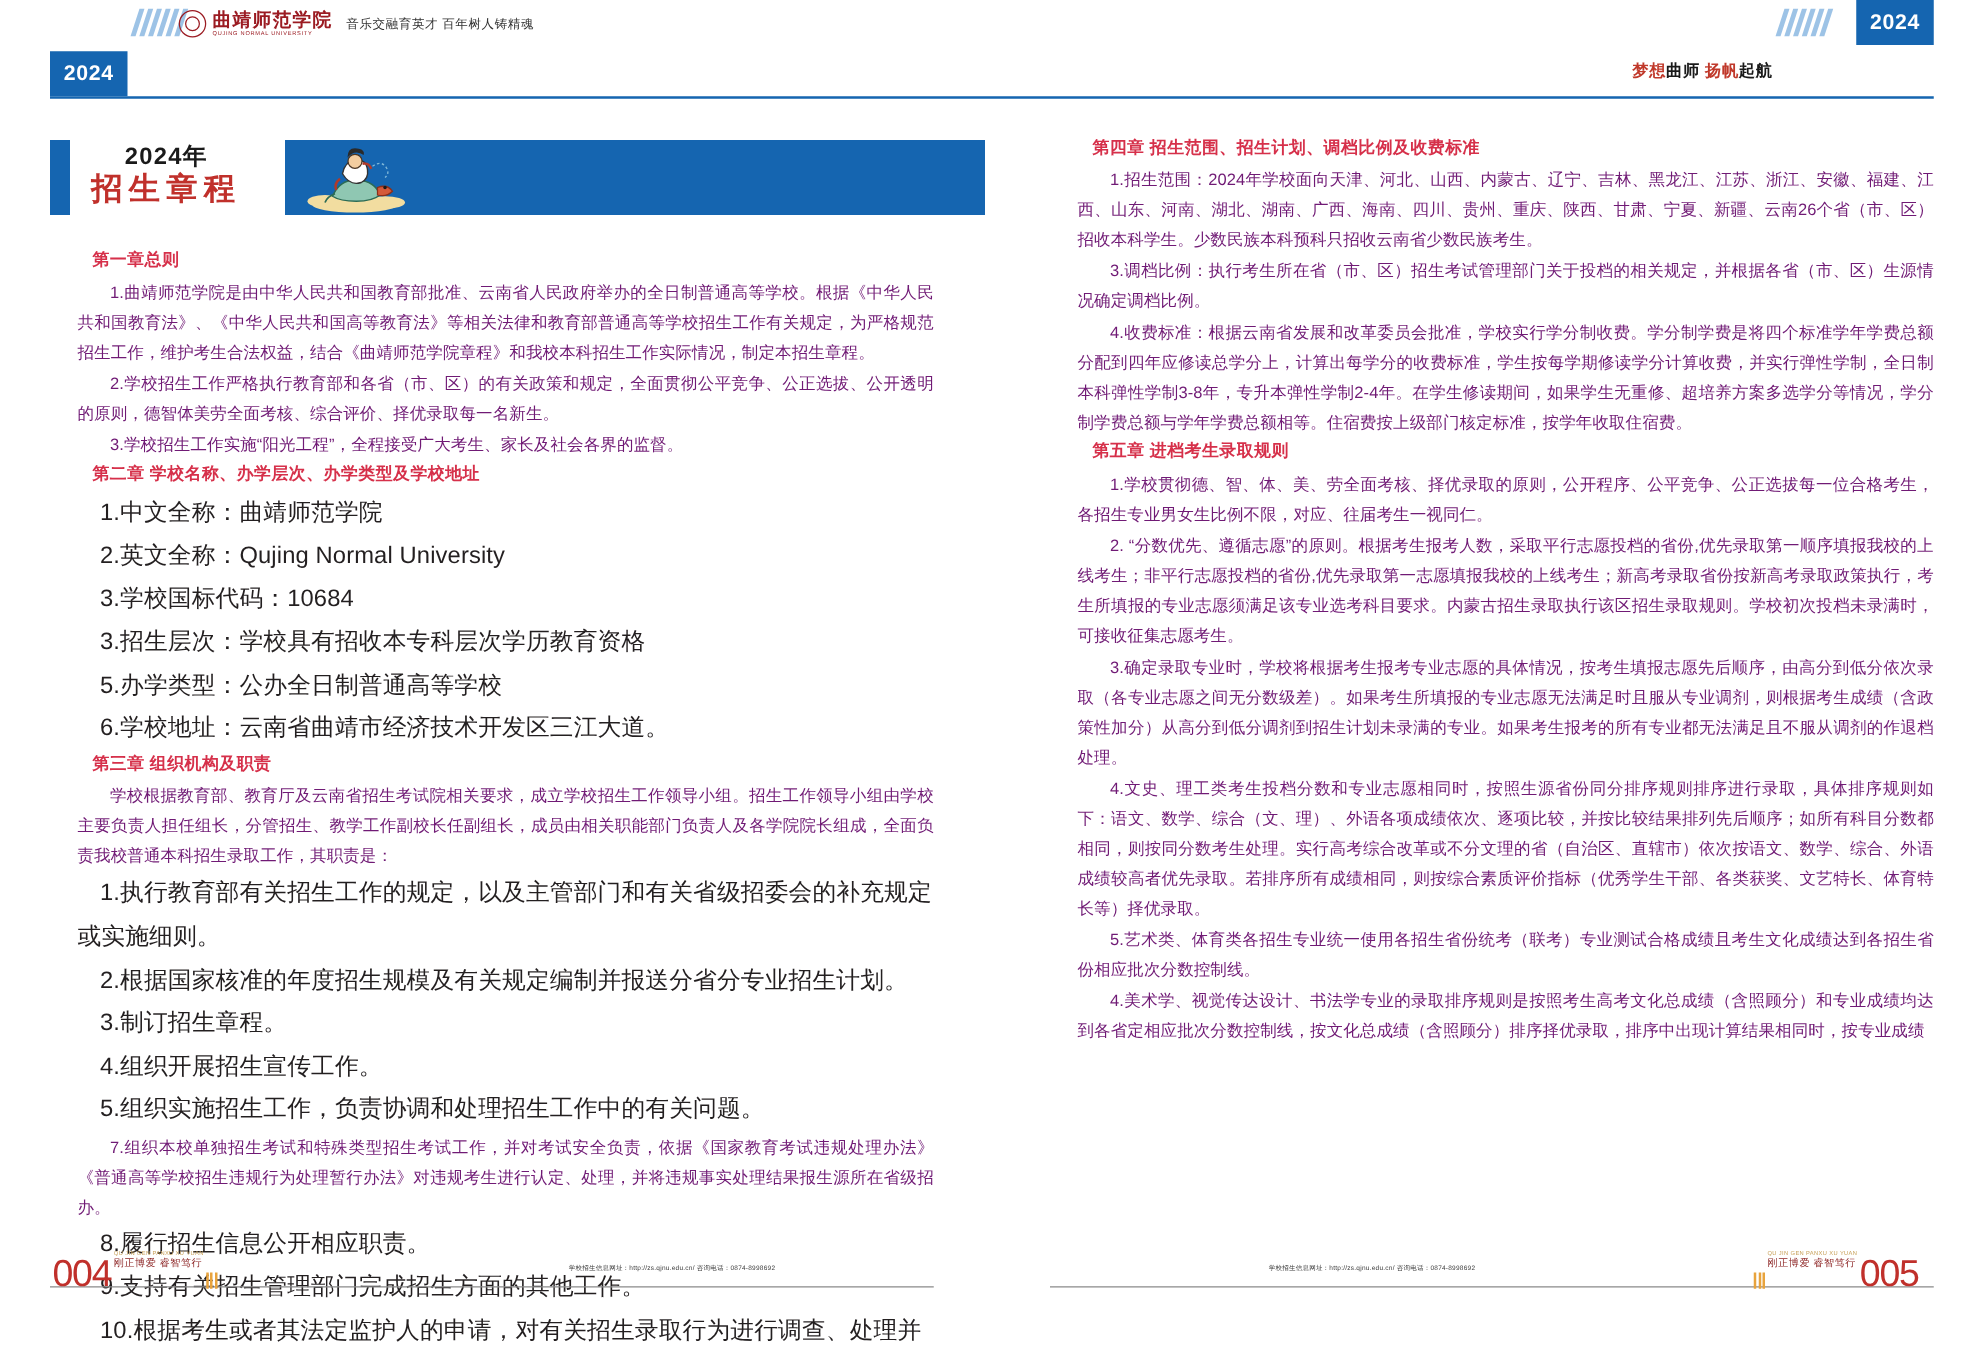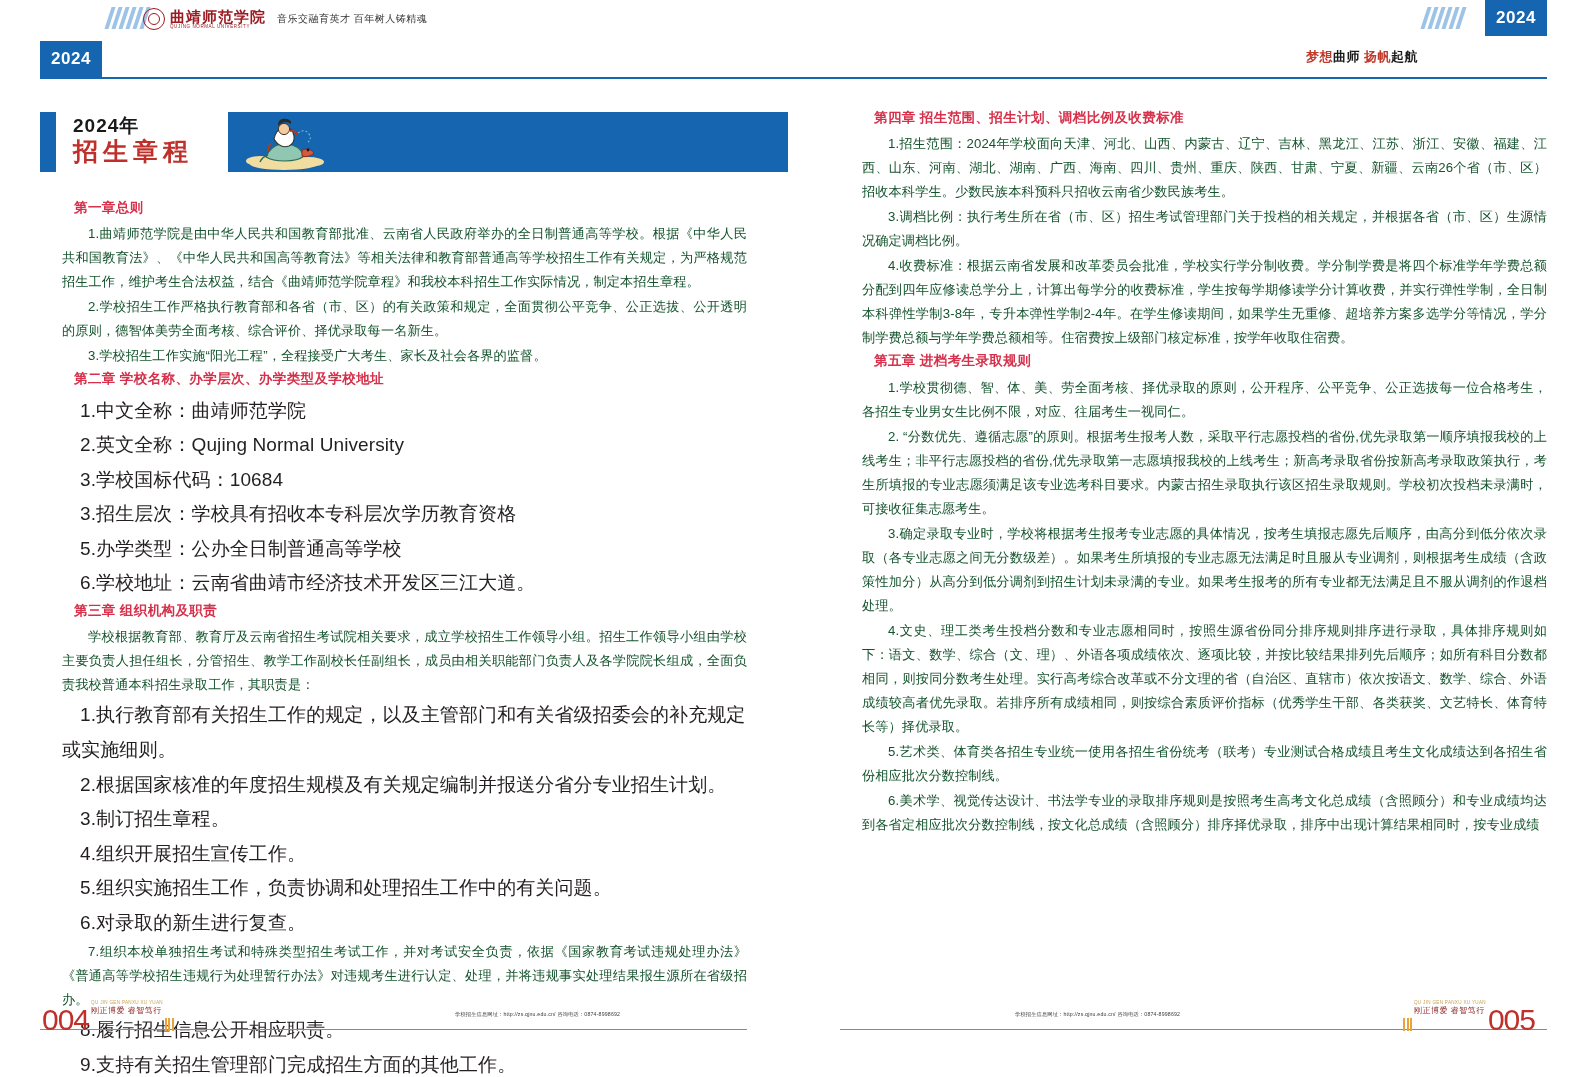--- a/index.html
+++ b/index.html
@@ -120,21 +120,21 @@
     color: #ffffff;
     font-size: 17px;
     font-weight: bold;
     letter-spacing: 0.5px;
   }
 
   
   .title-banner {
     position: absolute;
     left: 40px; top: 112px;
-    width: 636px; height: 60px;
+    width: 636px; height: 60px; text-align: center;
   }
   .tb-leftblock {
     position: absolute;
     left: 0; top: 0;
     width: 16px; height: 60px;
     background: #1565b0;
   }
   .tb-text {
     position: absolute;
     left: 33px; top: 2px;
@@ -177,21 +177,21 @@
   .chapter {
     color: #d6304a;
     font-size: 13.5px;
     font-weight: bold;
     letter-spacing: 0.4px;
     margin: 0 0 4px 12px;
     line-height: 1.5;
   }
   .para {
     font-size: 13.2px;
-    color: #14532d;
+    color: #701a75;
     line-height: 1.82;
     margin: 0 0 1px 0;
     text-align: justify;
     text-indent: 26px;
     letter-spacing: 0.1px;
   }
   .item {
     font-size: 19px;
     color: #231f20;
     line-height: 1.82;
@@ -355,42 +355,41 @@
     <p class="item">5.办学类型：公办全日制普通高等学校</p>
     <p class="item">6.学校地址：云南省曲靖市经济技术开发区三江大道。</p>
 
     <div class="chapter">第三章 组织机构及职责</div>
     <p class="para">学校根据教育部、教育厅及云南省招生考试院相关要求，成立学校招生工作领导小组。招生工作领导小组由学校主要负责人担任组长，分管招生、教学工作副校长任副组长，成员由相关职能部门负责人及各学院院长组成，全面负责我校普通本科招生录取工作，其职责是：</p>
     <p class="item">1.执行教育部有关招生工作的规定，以及主管部门和有关省级招委会的补充规定或实施细则。</p>
     <p class="item">2.根据国家核准的年度招生规模及有关规定编制并报送分省分专业招生计划。</p>
     <p class="item">3.制订招生章程。</p>
     <p class="item">4.组织开展招生宣传工作。</p>
     <p class="item">5.组织实施招生工作，负责协调和处理招生工作中的有关问题。</p>
-    <p class="item">6.对录取的新生进行复查。</p>
     <p class="para">7.组织本校单独招生考试和特殊类型招生考试工作，并对考试安全负责，依据《国家教育考试违规处理办法》《普通高等学校招生违规行为处理暂行办法》对违规考生进行认定、处理，并将违规事实处理结果报生源所在省级招办。</p>
     <p class="item">8.履行招生信息公开相应职责。</p>
     <p class="item">9.支持有关招生管理部门完成招生方面的其他工作。</p>
     <p class="item">10.根据考生或者其法定监护人的申请，对有关招生录取行为进行调查、处理并给予答复。</p>
     <p class="item">11.招生监察部门按照有关法规和内部规章制度加强招生录取全过程和结果监督</p>
   </div>
 
   <div class="col col-right">
 
     <div class="chapter">第四章 招生范围、招生计划、调档比例及收费标准</div>
     <p class="para">1.招生范围：2024年学校面向天津、河北、山西、内蒙古、辽宁、吉林、黑龙江、江苏、浙江、安徽、福建、江西、山东、河南、湖北、湖南、广西、海南、四川、贵州、重庆、陕西、甘肃、宁夏、新疆、云南26个省（市、区）招收本科学生。少数民族本科预科只招收云南省少数民族考生。</p>
     <p class="para">3.调档比例：执行考生所在省（市、区）招生考试管理部门关于投档的相关规定，并根据各省（市、区）生源情况确定调档比例。</p>
     <p class="para">4.收费标准：根据云南省发展和改革委员会批准，学校实行学分制收费。学分制学费是将四个标准学年学费总额分配到四年应修读总学分上，计算出每学分的收费标准，学生按每学期修读学分计算收费，并实行弹性学制，全日制本科弹性学制3-8年，专升本弹性学制2-4年。在学生修读期间，如果学生无重修、超培养方案多选学分等情况，学分制学费总额与学年学费总额相等。住宿费按上级部门核定标准，按学年收取住宿费。</p>
 
     <div class="chapter">第五章 进档考生录取规则</div>
     <p class="para">1.学校贯彻德、智、体、美、劳全面考核、择优录取的原则，公开程序、公平竞争、公正选拔每一位合格考生，各招生专业男女生比例不限，对应、往届考生一视同仁。</p>
     <p class="para">2. “分数优先、遵循志愿”的原则。根据考生报考人数，采取平行志愿投档的省份,优先录取第一顺序填报我校的上线考生；非平行志愿投档的省份,优先录取第一志愿填报我校的上线考生；新高考录取省份按新高考录取政策执行，考生所填报的专业志愿须满足该专业选考科目要求。内蒙古招生录取执行该区招生录取规则。学校初次投档未录满时，可接收征集志愿考生。</p>
     <p class="para">3.确定录取专业时，学校将根据考生报考专业志愿的具体情况，按考生填报志愿先后顺序，由高分到低分依次录取（各专业志愿之间无分数级差）。如果考生所填报的专业志愿无法满足时且服从专业调剂，则根据考生成绩（含政策性加分）从高分到低分调剂到招生计划未录满的专业。如果考生报考的所有专业都无法满足且不服从调剂的作退档处理。</p>
     <p class="para">4.文史、理工类考生投档分数和专业志愿相同时，按照生源省份同分排序规则排序进行录取，具体排序规则如下：语文、数学、综合（文、理）、外语各项成绩依次、逐项比较，并按比较结果排列先后顺序；如所有科目分数都相同，则按同分数考生处理。实行高考综合改革或不分文理的省（自治区、直辖市）依次按语文、数学、综合、外语成绩较高者优先录取。若排序所有成绩相同，则按综合素质评价指标（优秀学生干部、各类获奖、文艺特长、体育特长等）择优录取。</p>
     <p class="para">5.艺术类、体育类各招生专业统一使用各招生省份统考（联考）专业测试合格成绩且考生文化成绩达到各招生省份相应批次分数控制线。</p>
-    <p class="para">6.美术学、视觉传达设计、书法学专业的录取排序规则是按照考生高考文化总成绩（含照顾分）和专业成绩均达到各省定相应批次分数控制线，按文化总成绩（含照顾分）排序择优录取，排序中出现计算结果相同时，按专业成绩</p>
+    <p class="para">4.美术学、视觉传达设计、书法学专业的录取排序规则是按照考生高考文化总成绩（含照顾分）和专业成绩均达到各省定相应批次分数控制线，按文化总成绩（含照顾分）排序择优录取，排序中出现计算结果相同时，按专业成绩</p>
   </div>
 
   <div class="footer-rule-left"></div>
   <div class="footer-rule-right"></div>
 
   <div class="pagenum-left">
     <div class="pn-digits">004</div>
     <div class="pn-motto">
       <span class="en">QU JIN GEN PANXU XU YUAN</span>
       <span class="cn">刚正博爱 睿智笃行</span>

